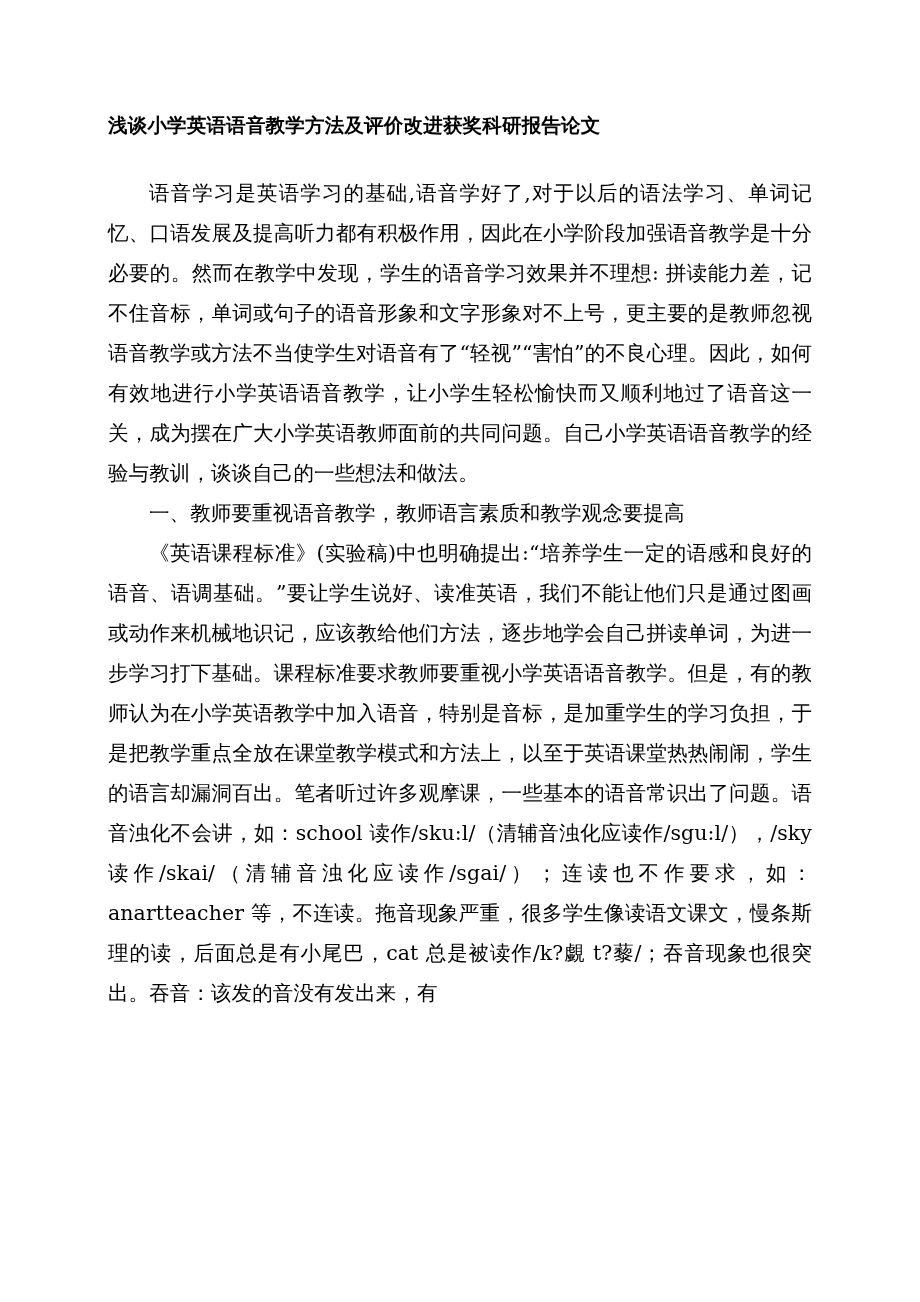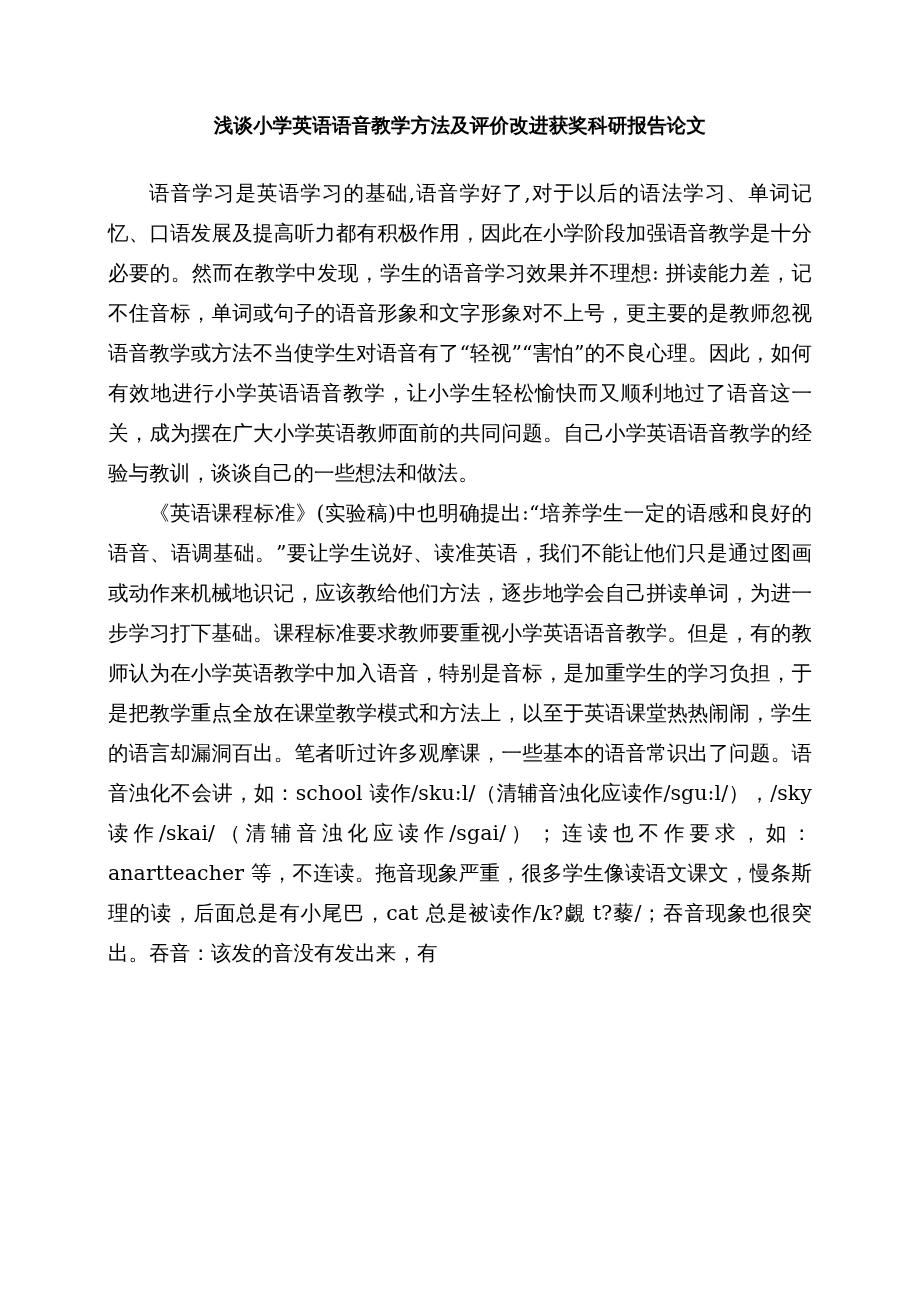--- a/index.html
+++ b/index.html
@@ -19,21 +19,21 @@
     width: 920px;
     height: 1302px;
     padding: 112px 108px 40px 108px;
     position: relative;
   }
   .doc-title {
     font-family: "DejaVu Sans", "Liberation Sans", sans-serif;
     font-size: 19.5px;
     font-weight: bold;
     letter-spacing: 0.2px;
-    text-align: center;
+    text-align: left;
     line-height: 1.4;
     margin: 0 0 34px 0;
     white-space: nowrap;
   }
   .para {
     font-size: 20.5px;
     line-height: 40px;
     margin: 0;
     text-align: justify;
     text-justify: inter-ideograph;
@@ -41,14 +41,15 @@
     letter-spacing: 0.1px;
   }
 </style>
 </head>
 <body>
 
 <div class="page">
   <h1 class="doc-title">浅谈小学英语语音教学方法及评价改进获奖科研报告论文</h1>
 
   <p class="para">语音学习是英语学习的基础,语音学好了,对于以后的语法学习、单词记忆、口语发展及提高听力都有积极作用，因此在小学阶段加强语音教学是十分必要的。然而在教学中发现，学生的语音学习效果并不理想: 拼读能力差，记不住音标，单词或句子的语音形象和文字形象对不上号，更主要的是教师忽视语音教学或方法不当使学生对语音有了“轻视”“害怕”的不良心理。因此，如何有效地进行小学英语语音教学，让小学生轻松愉快而又顺利地过了语音这一关，成为摆在广大小学英语教师面前的共同问题。自己小学英语语音教学的经验与教训，谈谈自己的一些想法和做法。</p>
+  <p class="para">一、教师要重视语音教学，教师语言素质和教学观念要提高</p>
   <p class="para">《英语课程标准》(实验稿)中也明确提出:“培养学生一定的语感和良好的语音、语调基础。”要让学生说好、读准英语，我们不能让他们只是通过图画或动作来机械地识记，应该教给他们方法，逐步地学会自己拼读单词，为进一步学习打下基础。课程标准要求教师要重视小学英语语音教学。但是，有的教师认为在小学英语教学中加入语音，特别是音标，是加重学生的学习负担，于是把教学重点全放在课堂教学模式和方法上，以至于英语课堂热热闹闹，学生的语言却漏洞百出。笔者听过许多观摩课，一些基本的语音常识出了问题。语音浊化不会讲，如：school 读作/sku:l/（清辅音浊化应读作/sgu:l/），/sky 读作/skai/（清辅音浊化应读作/sgai/）；连读也不作要求，如：anartteacher 等，不连读。拖音现象严重，很多学生像读语文课文，慢条斯理的读，后面总是有小尾巴，cat 总是被读作/k?覷 t?藜/；吞音现象也很突出。吞音：该发的音没有发出来，有</p>
 </div>
 
 </body></html>

